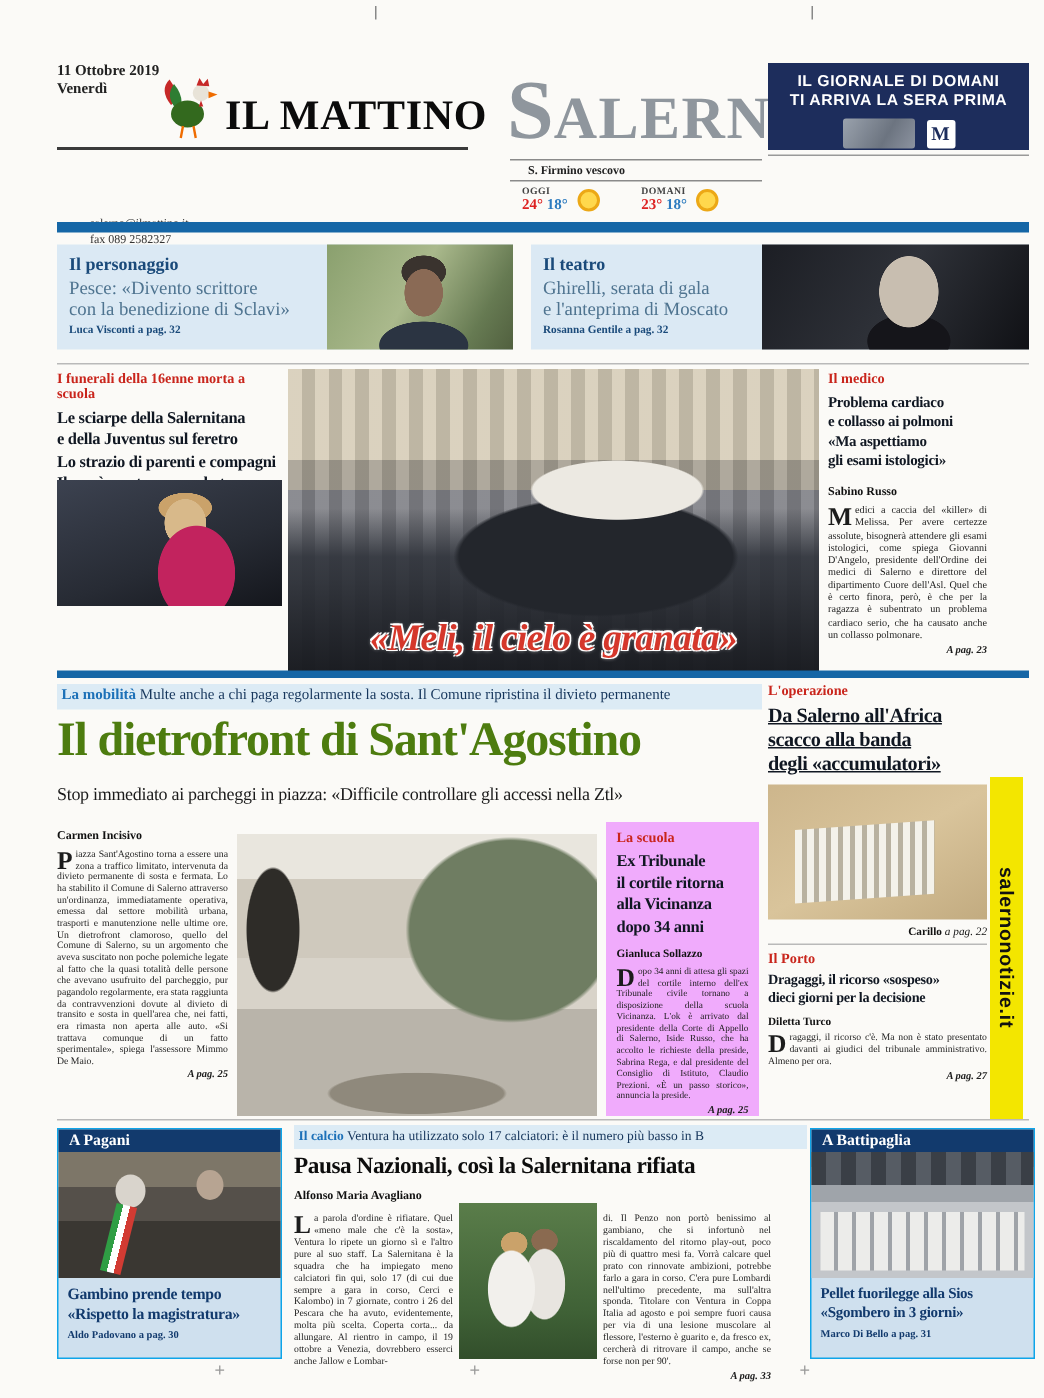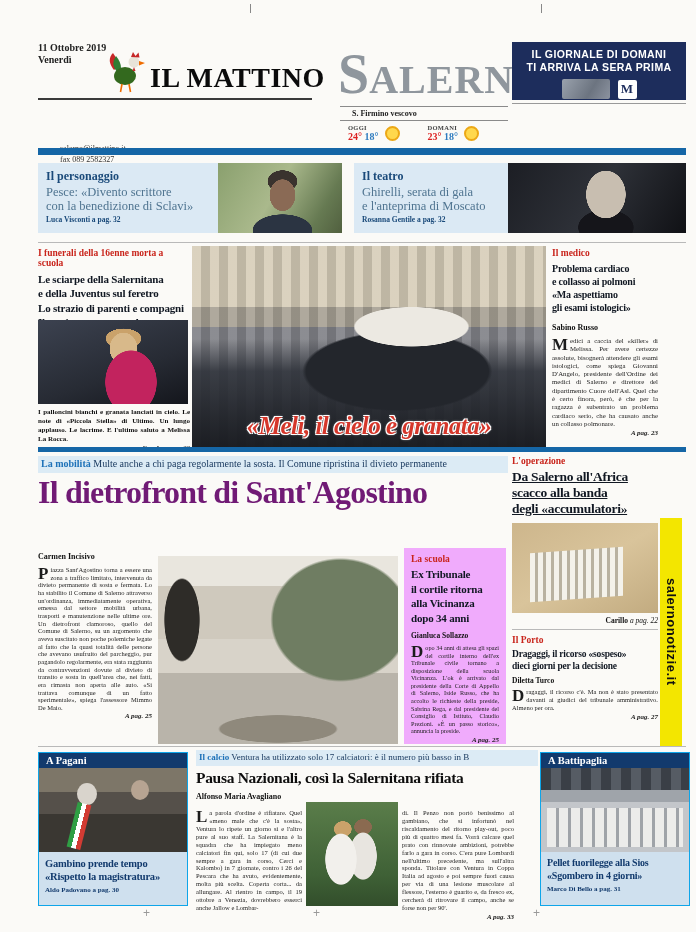--- a/index.html
+++ b/index.html
@@ -91,21 +91,21 @@
   .med-byline { margin-top:9px; }
   .smallbody { font-size:6.8px; line-height:1.22; text-align:justify; color:#1c1c1c; margin-top:5px; }
   .dropcap { float:left; font-size:17px; line-height:13px; font-weight:bold; margin:1px 2px 0 0; }
   .pageref { display:block; text-align:right; font-style:italic; font-weight:bold; font-size:7px; margin-top:1px; }
 
   
   .bar-2 { left:38px; top:447px; width:648px; height:5px; }
   .mob-strip { left:38px; top:456px; width:470px; height:17px; background:#dcebf5;
                font-size:10px; padding:2px 0 0 3px; white-space:nowrap; color:#16365c; }
   .mob-label { color:#1d71b8; font-weight:bold; }
-  .main-head { left:38px; top:474px; width:472px; font-size:32px; font-weight:bold; color:#701a75;
+  .main-head { left:38px; top:474px; width:472px; font-size:32px; font-weight:bold; color:#4d7c0f;
                letter-spacing:-.8px; white-space:nowrap; }
   .main-sub { left:38px; top:522px; width:472px; font-size:12px; color:#1a1a1a; letter-spacing:-.2px; white-space:nowrap; }
   .main-byline { left:38px; top:552px; }
   .main-body { left:38px; top:566px; width:114px; font-size:6.5px; line-height:1.18; text-align:justify; color:#1c1c1c; }
   .ph-piazza { left:158px; top:556px; width:240px; height:188px;
     background: radial-gradient(ellipse 70px 62px at 76% 34%, #6f7d62 96%, transparent),
                 radial-gradient(ellipse 18px 42px at 10% 34%, #2e2c28 96%, transparent),
                 radial-gradient(ellipse 60px 14px at 50% 92%, #8f897c 96%, transparent),
                 linear-gradient(to bottom, #e9e6de 0 16%, #cfc9bd 16% 44%, #d8d3c9 44% 62%, #b9b4aa 62% 100%); }
   .scuola-box { left:404px; top:548px; width:102px; height:196px; background:#f0abfc; padding:6px 7px; }
@@ -271,24 +271,20 @@
   <div class="abs rule feat-rule"></div>
 
   <div class="abs fun-col">
     <div class="kicker-red">I funerali della 16enne morta a scuola</div>
     <div class="fun-head prelines">Le sciarpe della Salernitana
 e della Juventus sul feretro
 Lo strazio di parenti e compagni
 Il papà: sento ancora la tua voce</div>
   </div>
   <div class="abs ph-girl"></div>
-  <div class="abs fun-caption">
-    <span>I palloncini bianchi e granata lanciati in cielo. Le note di «Piccola Stella» di Ultimo. Un lungo applauso. Le lacrime. E l'ultimo saluto a Melissa La Rocca.</span>
-    <span class="fun-capref"><b>Casale</b> <span class="it">a pag. 23</span></span>
-  </div>
 
   <div class="abs ph-funeral">
     <div class="fun-overlay">«Meli, il cielo è granata»</div>
   </div>
 
   <div class="abs med-col">
     <div class="kicker-red">Il medico</div>
     <div class="med-head prelines">Problema cardiaco
 e collasso ai polmoni
 «Ma aspettiamo
@@ -299,20 +295,21 @@
       <span class="pageref">A pag. 23</span>
     </div>
   </div>
 
   <div class="abs bar bar-2"></div>
   <div class="abs mob-strip">
     <span class="mob-label">La mobilità</span>
     <span>Multe anche a chi paga regolarmente la sosta. Il Comune ripristina il divieto permanente</span>
   </div>
   <div class="abs main-head">Il dietrofront di Sant'Agostino</div>
+  <div class="abs main-sub">Stop immediato ai parcheggi in piazza: «Difficile controllare gli accessi nella Ztl»</div>
   <div class="abs byline main-byline">Carmen Incisivo</div>
   <div class="abs main-body">
     <span class="dropcap">P</span><span>iazza Sant'Agostino torna a essere una zona a traffico limitato, intervenuta da divieto permanente di sosta e fermata. Lo ha stabilito il Comune di Salerno attraverso un'ordinanza, immediatamente operativa, emessa dal settore mobilità urbana, trasporti e manutenzione nelle ultime ore. Un dietrofront clamoroso, quello del Comune di Salerno, su un argomento che aveva suscitato non poche polemiche legate al fatto che la quasi totalità delle persone che avevano usufruito del parcheggio, pur pagandolo regolarmente, era stata raggiunta da contravvenzioni dovute al divieto di transito e sosta in quell'area che, nei fatti, era rimasta non aperta alle auto. «Si trattava comunque di un fatto sperimentale», spiega l'assessore Mimmo De Maio.</span>
     <span class="pageref">A pag. 25</span>
   </div>
   <div class="abs ph-piazza"></div>
 
   <div class="abs scuola-box">
     <div class="kicker-red">La scuola</div>
     <div class="scuola-head prelines">Ex Tribunale
@@ -379,17 +376,17 @@
     <span class="pageref">A pag. 33</span>
   </div>
 
   <div class="abs box-blue batti-box">
     <div class="box-head">A Battipaglia</div>
     <div class="ph-pellet">
       <div class="roof"></div>
       <div class="bags"></div>
     </div>
     <div class="box-headline prelines" style="font-size:10px;">Pellet fuorilegge alla Sios
-«Sgombero in 4 giorni»</div>
+«Sgombero in 3 giorni»</div>
     <div class="box-byline">Marco Di Bello a pag. 31</div>
   </div>
 
 </div>
 
 </body></html>

